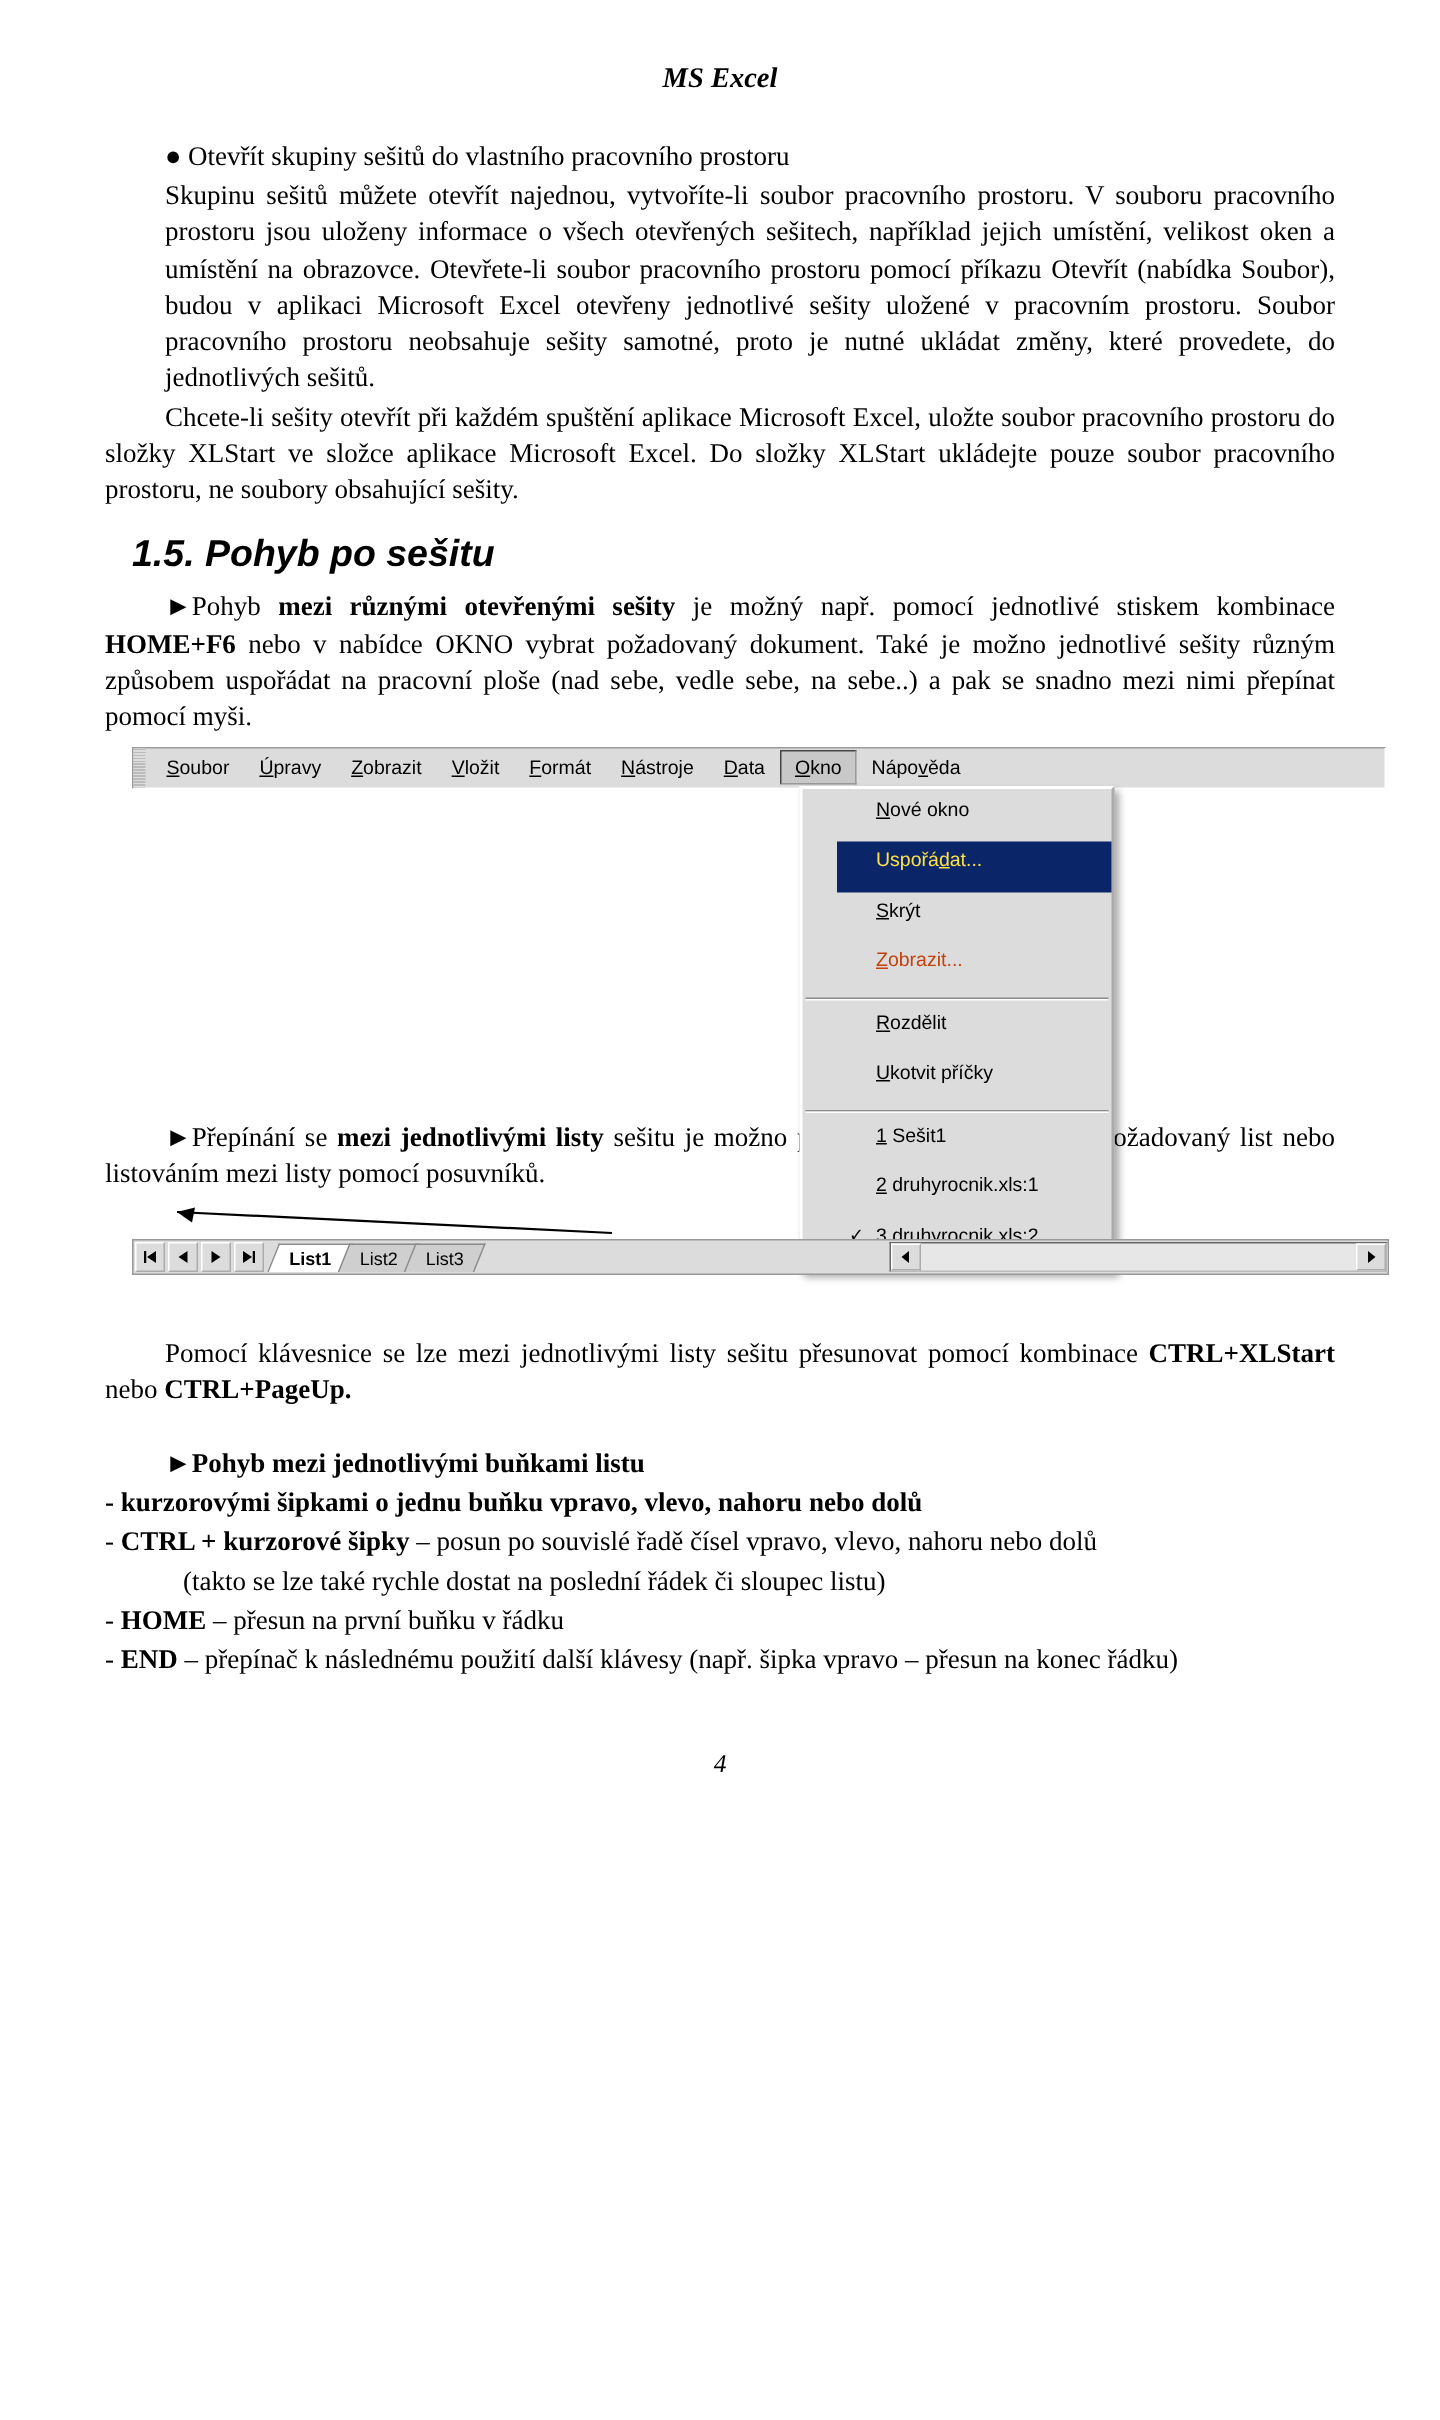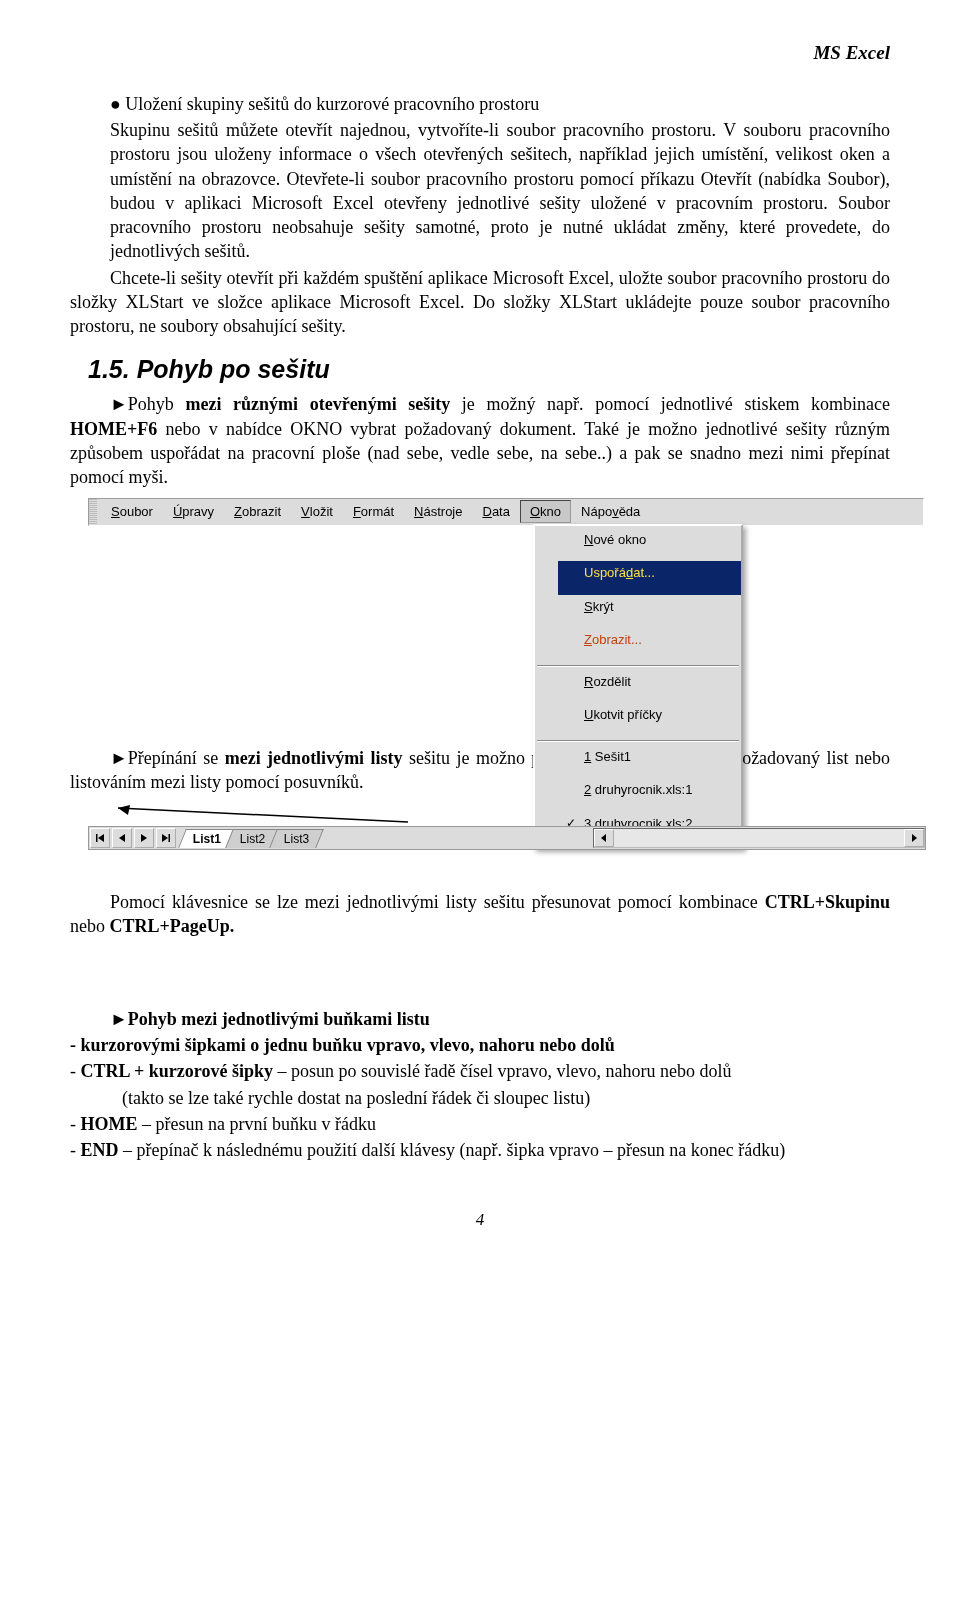--- a/index.html
+++ b/index.html
@@ -7,21 +7,21 @@
     font-size: 18px;
     color: #000;
     background: #fff;
     margin: 0;
     padding: 40px 70px 60px 70px;
     width: 960px;
     box-sizing: border-box;
     line-height: 1.35;
   }
   .header {
-    text-align: right;
+    text-align: center;
     font-style: italic;
     font-weight: bold;
     font-size: 19px;
     margin-bottom: 26px;
   }
   .bullet-line {
     margin-left: 40px;
     margin-bottom: 2px;
   }
   .para {
@@ -31,21 +31,21 @@
   .indent {
     text-indent: 40px;
   }
   .section-title {
     font-style: italic;
     font-weight: bold;
     font-size: 25px;
     margin: 14px 0 6px 18px;
     font-family: Arial, Helvetica, sans-serif;
   }
-  .bold { font-weight: bold; margin-top: 44px; }
+  .bold { font-weight: bold; }
 
   
   .menubar-wrap {
     margin: 8px 0 6px 18px;
     width: 836px;
     position: relative;
   }
   .menubar {
     display: flex;
     align-items: center;
@@ -202,21 +202,21 @@
     font-style: italic;
     margin-top: 46px;
     font-size: 17px;
   }
 </style>
 </head>
 <body>
 
 <div class="header">MS Excel</div>
 
-<div class="bullet-line">● Uložení skupiny sešitů do kurzorové pracovního prostoru</div>
+<div class="bullet-line">● Otevřít skupiny sešitů do vlastního pracovního prostoru</div>
 
 <p class="para indent" style="margin-left:40px;text-indent:0;">Skupinu sešitů můžete otevřít najednou, vytvoříte-li soubor pracovního prostoru. V souboru pracovního prostoru jsou uloženy informace o všech otevřených sešitech, například jejich umístění, velikost oken a umístění na obrazovce. Otevřete-li soubor pracovního prostoru pomocí příkazu Otevřít (nabídka Soubor), budou v aplikaci Microsoft Excel otevřeny jednotlivé sešity uložené v pracovním prostoru. Soubor pracovního prostoru neobsahuje sešity samotné, proto je nutné ukládat změny, které provedete, do jednotlivých sešitů.</p>
 
 <p class="para indent">Chcete-li sešity otevřít při každém spuštění aplikace Microsoft Excel, uložte soubor pracovního prostoru do složky XLStart ve složce aplikace Microsoft Excel. Do složky XLStart ukládejte pouze soubor pracovního prostoru, ne soubory obsahující sešity.</p>
 
 <div class="section-title">1.5. Pohyb po sešitu</div>
 
 <p class="para indent">
   <span>►Pohyb </span><span class="bold">mezi různými otevřenými sešity</span><span> je možný např. pomocí jednotlivé stiskem kombinace </span><span class="bold">HOME+F6</span><span> nebo v nabídce OKNO vybrat požadovaný dokument. Také je možno jednotlivé sešity různým způsobem uspořádat na pracovní ploše (nad sebe, vedle sebe, na sebe..) a pak se snadno mezi nimi přepínat pomocí myši.</span>
 </p>
@@ -298,21 +298,21 @@
             <polygon points="2,0 2,8 7,4" fill="#000"></polygon>
           </svg>
       </div>
     </div>
   </div>
 </div>
 
 <div style="height:36px"></div>
 
 <p class="para indent">
-  <span>Pomocí klávesnice se lze mezi jednotlivými listy sešitu přesunovat pomocí kombinace </span><span class="bold">CTRL+Skupinu</span><span> nebo </span><span class="bold">CTRL+PageUp.</span>
+  <span>Pomocí klávesnice se lze mezi jednotlivými listy sešitu přesunovat pomocí kombinace </span><span class="bold">CTRL+XLStart</span><span> nebo </span><span class="bold">CTRL+PageUp.</span>
 </p>
 
 <div style="height:22px"></div>
 
 <p class="para indent bold">►Pohyb mezi jednotlivými buňkami listu</p>
 
 <p class="hang bold">- kurzorovými šipkami o jednu buňku vpravo, vlevo, nahoru nebo dolů</p>
 
 <p class="hang">
   <span>- </span><span class="bold">CTRL + kurzorové šipky</span><span> – posun po souvislé řadě čísel vpravo, vlevo, nahoru nebo dolů</span>

